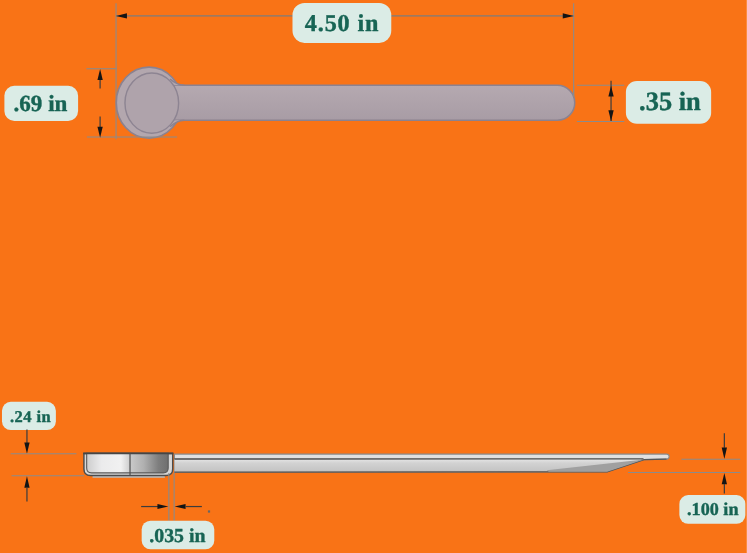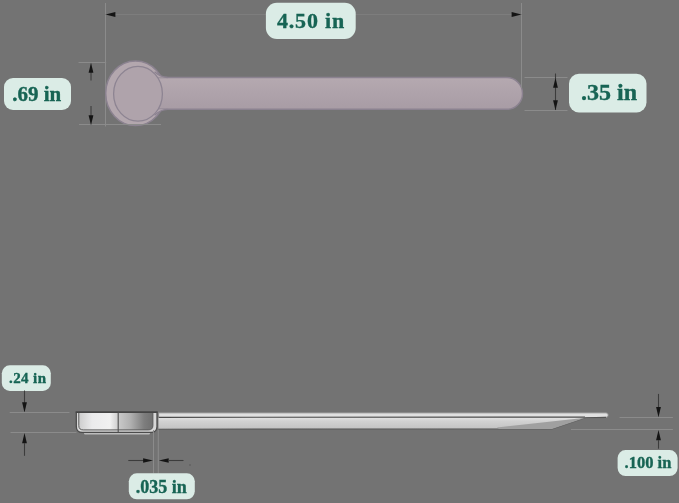--- a/index.html
+++ b/index.html
@@ -1,16 +1,16 @@
 <!DOCTYPE html>
 <html><head>
 <meta charset="utf-8">
 <style>
   html,body{margin:0;padding:0;background:#ffffff;}
-  .wrap{width:679px;height:503px;position:relative;overflow:hidden;background:#737373;}
+  .wrap{width:679px;height:503px;position:relative;overflow:hidden;background:#f97316;}
   text{font-family:"Liberation Serif", serif;font-weight:bold;fill:#176454;stroke:#176454;stroke-width:0.35;}
 </style>
 </head>
 <body>
 <div class="wrap">
 <svg width="679" height="503" viewBox="0 0 679 503" xmlns="http://www.w3.org/2000/svg">
   <defs>
     <linearGradient id="cupg" x1="0" y1="0" x2="1" y2="0">
       <stop offset="0" stop-color="#cdcdcd"></stop>
       <stop offset="0.18" stop-color="#ebebec"></stop>

